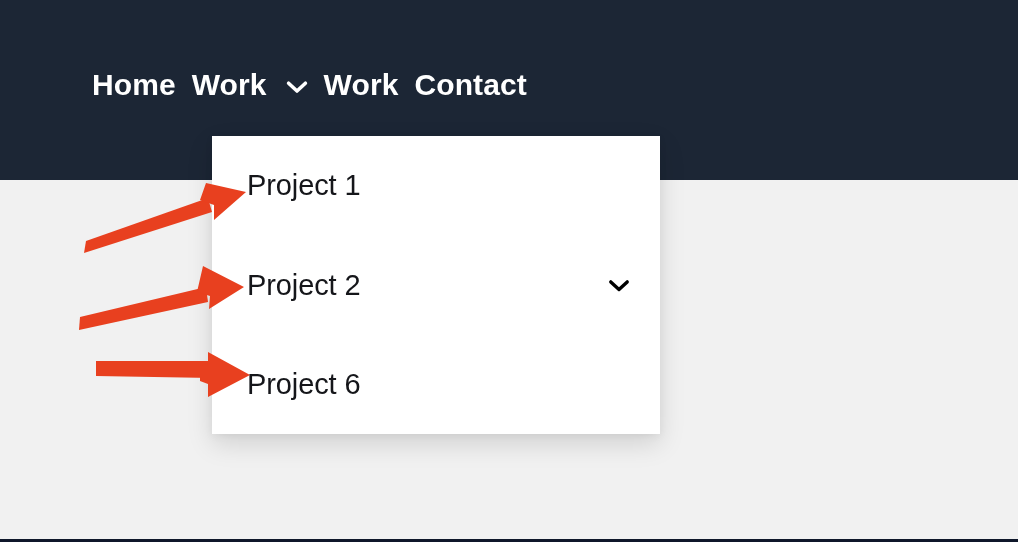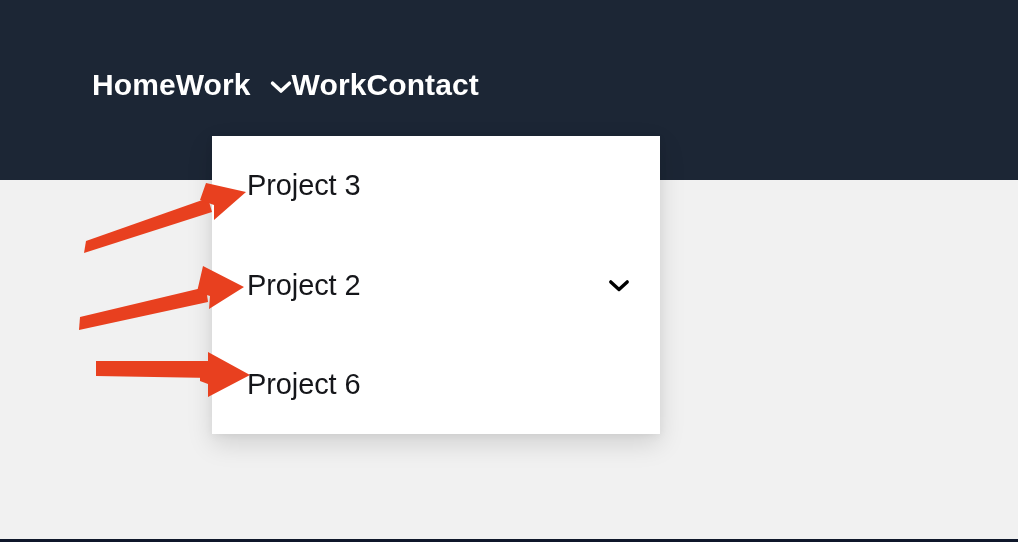--- a/index.html
+++ b/index.html
@@ -52,21 +52,21 @@
     color: #ffffff;
     font-size: 30px;
     font-weight: bold;
     letter-spacing: 0.1px;
     line-height: 1;
     white-space: nowrap;
     cursor: pointer;
     user-select: none;
   }
 
-  .nav-item + .nav-item { margin-left: 0; }
+  .nav-item + .nav-item { margin-left: 16px; }
 
   .nav-gap-1 { margin-left: 70px; }
   .nav-gap-2 { margin-left: 61px; }
   .nav-gap-3 { margin-left: 65px; }
   .nav-gap-4 { margin-left: 66px; }
 
   .nav-caret {
     display: inline-block;
     margin-left: 19px;
     margin-top: 3px;
@@ -164,21 +164,21 @@
       <div class="nav-item nav-gap-4">
         <span>Contact</span>
       </div>
 
     </div>
   </nav>
 
   <div class="dropdown">
 
     <div class="dd-item dd-item-1">
-      <span class="dd-label">Project 3</span>
+      <span class="dd-label">Project 1</span>
     </div>
 
     <div class="dd-item dd-item-2">
       <span class="dd-label">Project 2</span>
       <span class="dd-caret">
         <svg width="22" height="15" viewBox="0 0 22 15" aria-hidden="true">
           <path d="M2.8 3.9 L11 11.4 L19.2 3.9" fill="none" stroke="#000000" stroke-width="3.4" stroke-linecap="round" stroke-linejoin="round"></path>
         </svg>
       </span>
     </div>

